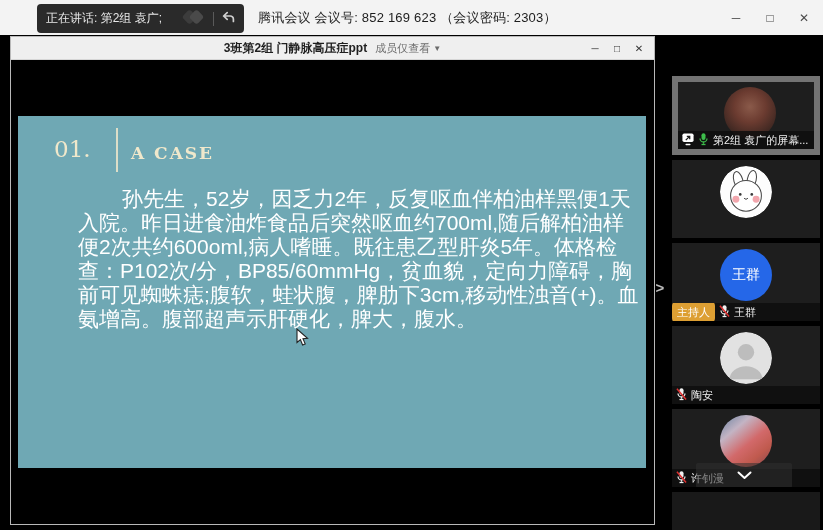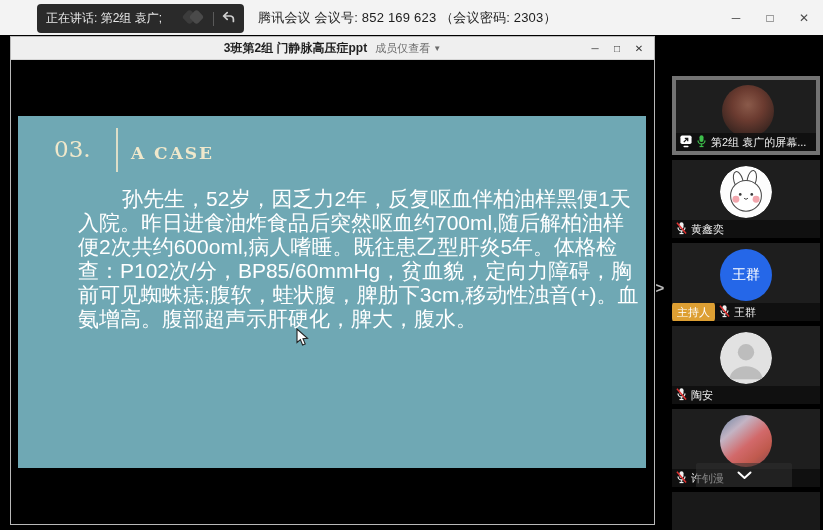--- a/index.html
+++ b/index.html
@@ -48,21 +48,21 @@
                      line-height:24px; color:#fff; }
   .mouse-cursor { position:absolute; left:278px; top:212px; }
 
   
   .collapse-handle { position:absolute; left:652px; top:276px; color:#bdbdbd; font-size:15px;
                      font-weight:bold; width:16px; height:22px; display:flex; align-items:center;
                      justify-content:center; }
 
   
   .tile { position:absolute; left:672px; width:148px; height:78px; background:#1e1e1e; overflow:hidden; }
-  .tile.active { height:79px; border:4px solid #737373; }
+  .tile.active { height:79px; border:6px solid #737373; }
   .avatar { position:absolute; left:48px; top:6px; width:52px; height:52px; border-radius:50%;
             overflow:hidden; display:flex; align-items:center; justify-content:center; }
   .tile.active .avatar { left:46px; top:5px; }
   .avatar-photo { background:radial-gradient(circle at 50% 38%, #8a5a4a 0%, #6b3b30 38%, #402822 72%, #2b1c19 100%); }
   .avatar-blue { background:#2567E8; color:#fff; font-size:14px; }
   .avatar-art { background:linear-gradient(140deg,#66809f 0%,#c3b4c4 28%,#d2696a 55%,#c05a4e 76%,#83474f 100%); }
   .tile-label { position:absolute; left:0; right:0; bottom:0; height:18px; background:rgba(14,14,14,.82);
                 display:flex; align-items:center; padding:0 4px; gap:4px; font-size:11px; color:#f0f0f0;
                 white-space:nowrap; overflow:hidden; }
   .host-badge { margin-left:-4px; height:18px; background:#DD9F33; color:#fff; display:flex;
@@ -115,21 +115,21 @@
       <span class="sw-caret">▼</span>
       <div class="sw-controls">
         <div class="sw-btn">─</div>
         <div class="sw-btn">□</div>
         <div class="sw-btn">✕</div>
       </div>
     </div>
 
     <div class="sw-content">
       <div class="slide">
-        <div class="slide-num">03.</div>
+        <div class="slide-num">01.</div>
         <div class="slide-divider"></div>
         <div class="slide-title">A CASE</div>
         <div class="slide-body">孙先生，52岁，因乏力2年，反复呕血伴柏油样黑便1天入院。昨日进食油炸食品后突然呕血约700ml,随后解柏油样便2次共约600oml,病人嗜睡。既往患乙型肝炎5年。体格检查：P102次/分，BP85/60mmHg，贫血貌，定向力障碍，胸前可见蜘蛛痣;腹软，蛙状腹，脾肋下3cm,移动性浊音(+)。血氨增高。腹部超声示肝硬化，脾大，腹水。</div>
         <span class="mouse-cursor icon">
           <svg width="13" height="19" viewBox="0 0 13 19">
             <path d="M1 1 L1 14.5 L4.4 11.6 L6.6 17 L9.2 15.9 L7 10.7 L11.5 10.4 Z" fill="#fff" stroke="#222" stroke-width="1.1"></path>
           </svg>
         </span>
       </div>
     </div>
@@ -166,32 +166,20 @@
         <ellipse cx="19" cy="15" rx="4.6" ry="9.5" fill="#fff" stroke="#4a4a4a" stroke-width="1.1" transform="rotate(-16 19 15)"></ellipse>
         <ellipse cx="33" cy="14" rx="4.6" ry="9.5" fill="#fff" stroke="#4a4a4a" stroke-width="1.1" transform="rotate(12 33 14)"></ellipse>
         <circle cx="27" cy="31" r="16" fill="#fff" stroke="#4a4a4a" stroke-width="1.1"></circle>
         <circle cx="21" cy="29.5" r="1.4" fill="#3a3a3a"></circle>
         <circle cx="33" cy="29.5" r="1.4" fill="#3a3a3a"></circle>
         <circle cx="16.5" cy="34.5" r="3.6" fill="#f2a6ad"></circle>
         <circle cx="37.5" cy="34.5" r="3.6" fill="#f2a6ad"></circle>
         <path d="M25 33.5 q2 2.2 4 0" stroke="#3a3a3a" stroke-width="1" fill="none"></path>
       </svg>
     </div>
-    <div class="tile-label">
-      <span class="icon">
-        <svg width="11" height="14" viewBox="0 0 12 14">
-          <rect x="3.8" y="0.8" width="4.4" height="7.4" rx="2.2" fill="#f0f0f0"></rect>
-          <path d="M2.2 6.4 a3.8 3.8 0 0 0 7.6 0" stroke="#f0f0f0" stroke-width="1.4" fill="none"></path>
-          <line x1="6" y1="10.4" x2="6" y2="12.2" stroke="#f0f0f0" stroke-width="1.4"></line>
-          <line x1="3.8" y1="13" x2="8.2" y2="13" stroke="#f0f0f0" stroke-width="1.4"></line>
-          <line x1="1" y1="1.2" x2="11" y2="13" stroke="#E03131" stroke-width="1.6"></line>
-        </svg>
-      </span>
-      <span>黄鑫奕</span>
-    </div>
   </div>
 
   <div class="tile" style="top:243px;">
     <div class="avatar avatar-blue">王群</div>
     <div class="tile-label">
       <span class="host-badge">主持人</span>
       <span class="icon">
         <svg width="11" height="14" viewBox="0 0 12 14">
           <rect x="3.8" y="0.8" width="4.4" height="7.4" rx="2.2" fill="#f0f0f0"></rect>
           <path d="M2.2 6.4 a3.8 3.8 0 0 0 7.6 0" stroke="#f0f0f0" stroke-width="1.4" fill="none"></path>

